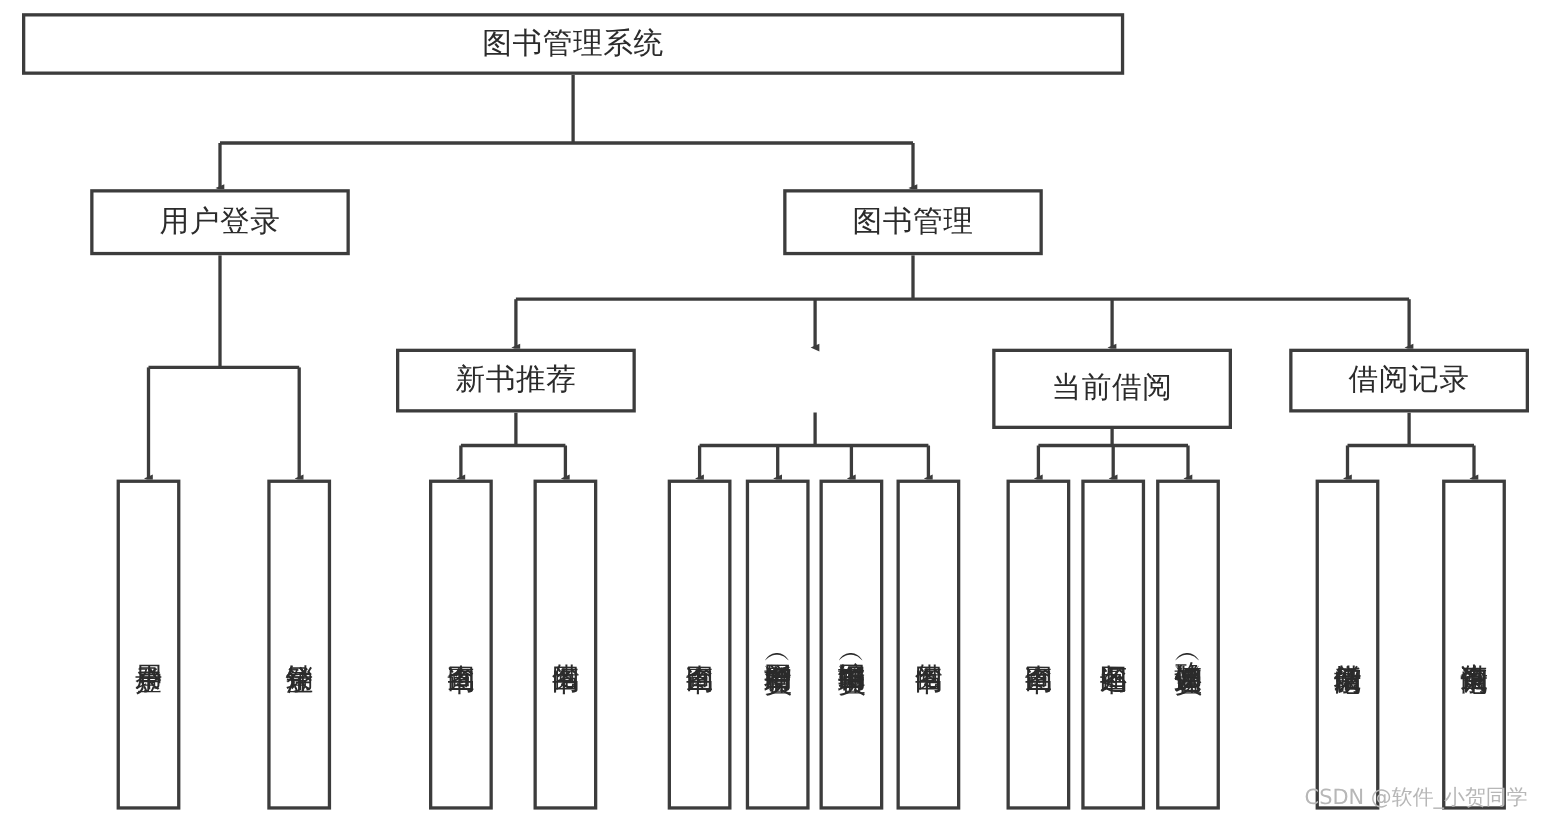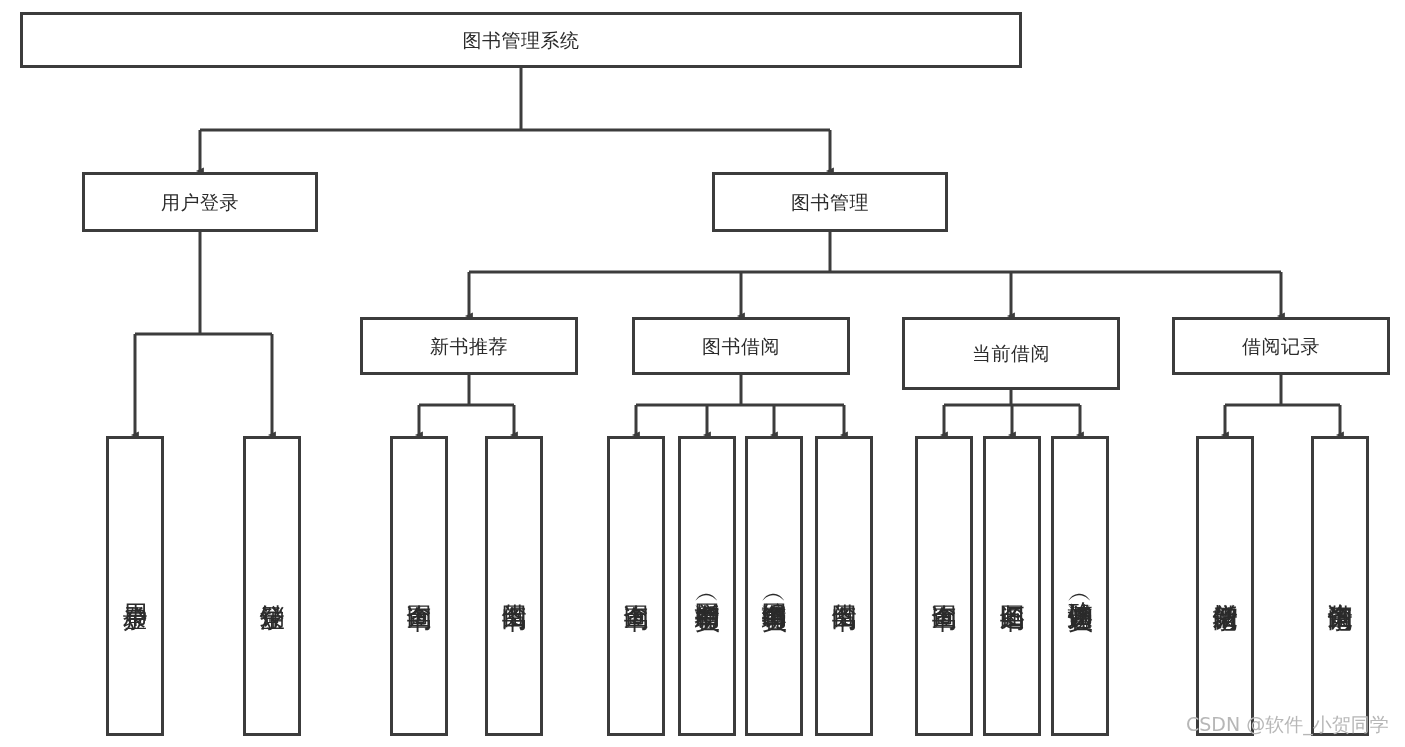--- a/index.html
+++ b/index.html
@@ -37,21 +37,21 @@
     color: #2b2b2b;
     z-index: 2;
   }
   .node .label {
     display: block;
     text-align: center;
     line-height: 1.06;
     letter-spacing: 0.5px;
   }
   .node.horizontal .label {
-    font-size: 19px;
+    font-size: 27px;
     white-space: nowrap;
   }
   .node.vertical {
     align-items: center;
     justify-content: center;
     padding: 4px 0;
   }
   .node.vertical .label {
     writing-mode: vertical-rl;
     text-orientation: upright;
@@ -128,23 +128,20 @@
   </div>
 
   <div class="node horizontal" style="left: 360px; top: 317px; width: 218px; height: 58px;">
     <span class="label">新书推荐</span>
   </div>
 
   <div class="node horizontal" style="left: 712px; top: 172px; width: 236px; height: 60px;">
     <span class="label">图书管理</span>
   </div>
 
-  <div class="node horizontal" style="left: 632px; top: 317px; width: 218px; height: 58px;">
-    <span class="label">图书借阅</span>
-  </div>
 
   <div class="node horizontal" style="left: 902px; top: 317px; width: 218px; height: 73px;">
     <span class="label">当前借阅</span>
   </div>
 
   <div class="node horizontal" style="left: 1172px; top: 317px; width: 218px; height: 58px; align-items: center;">
     <span class="label">借阅记录</span>
   </div>
 
   <div class="node vertical" style="left: 106px; top: 436px; width: 58px; height: 300px;">

